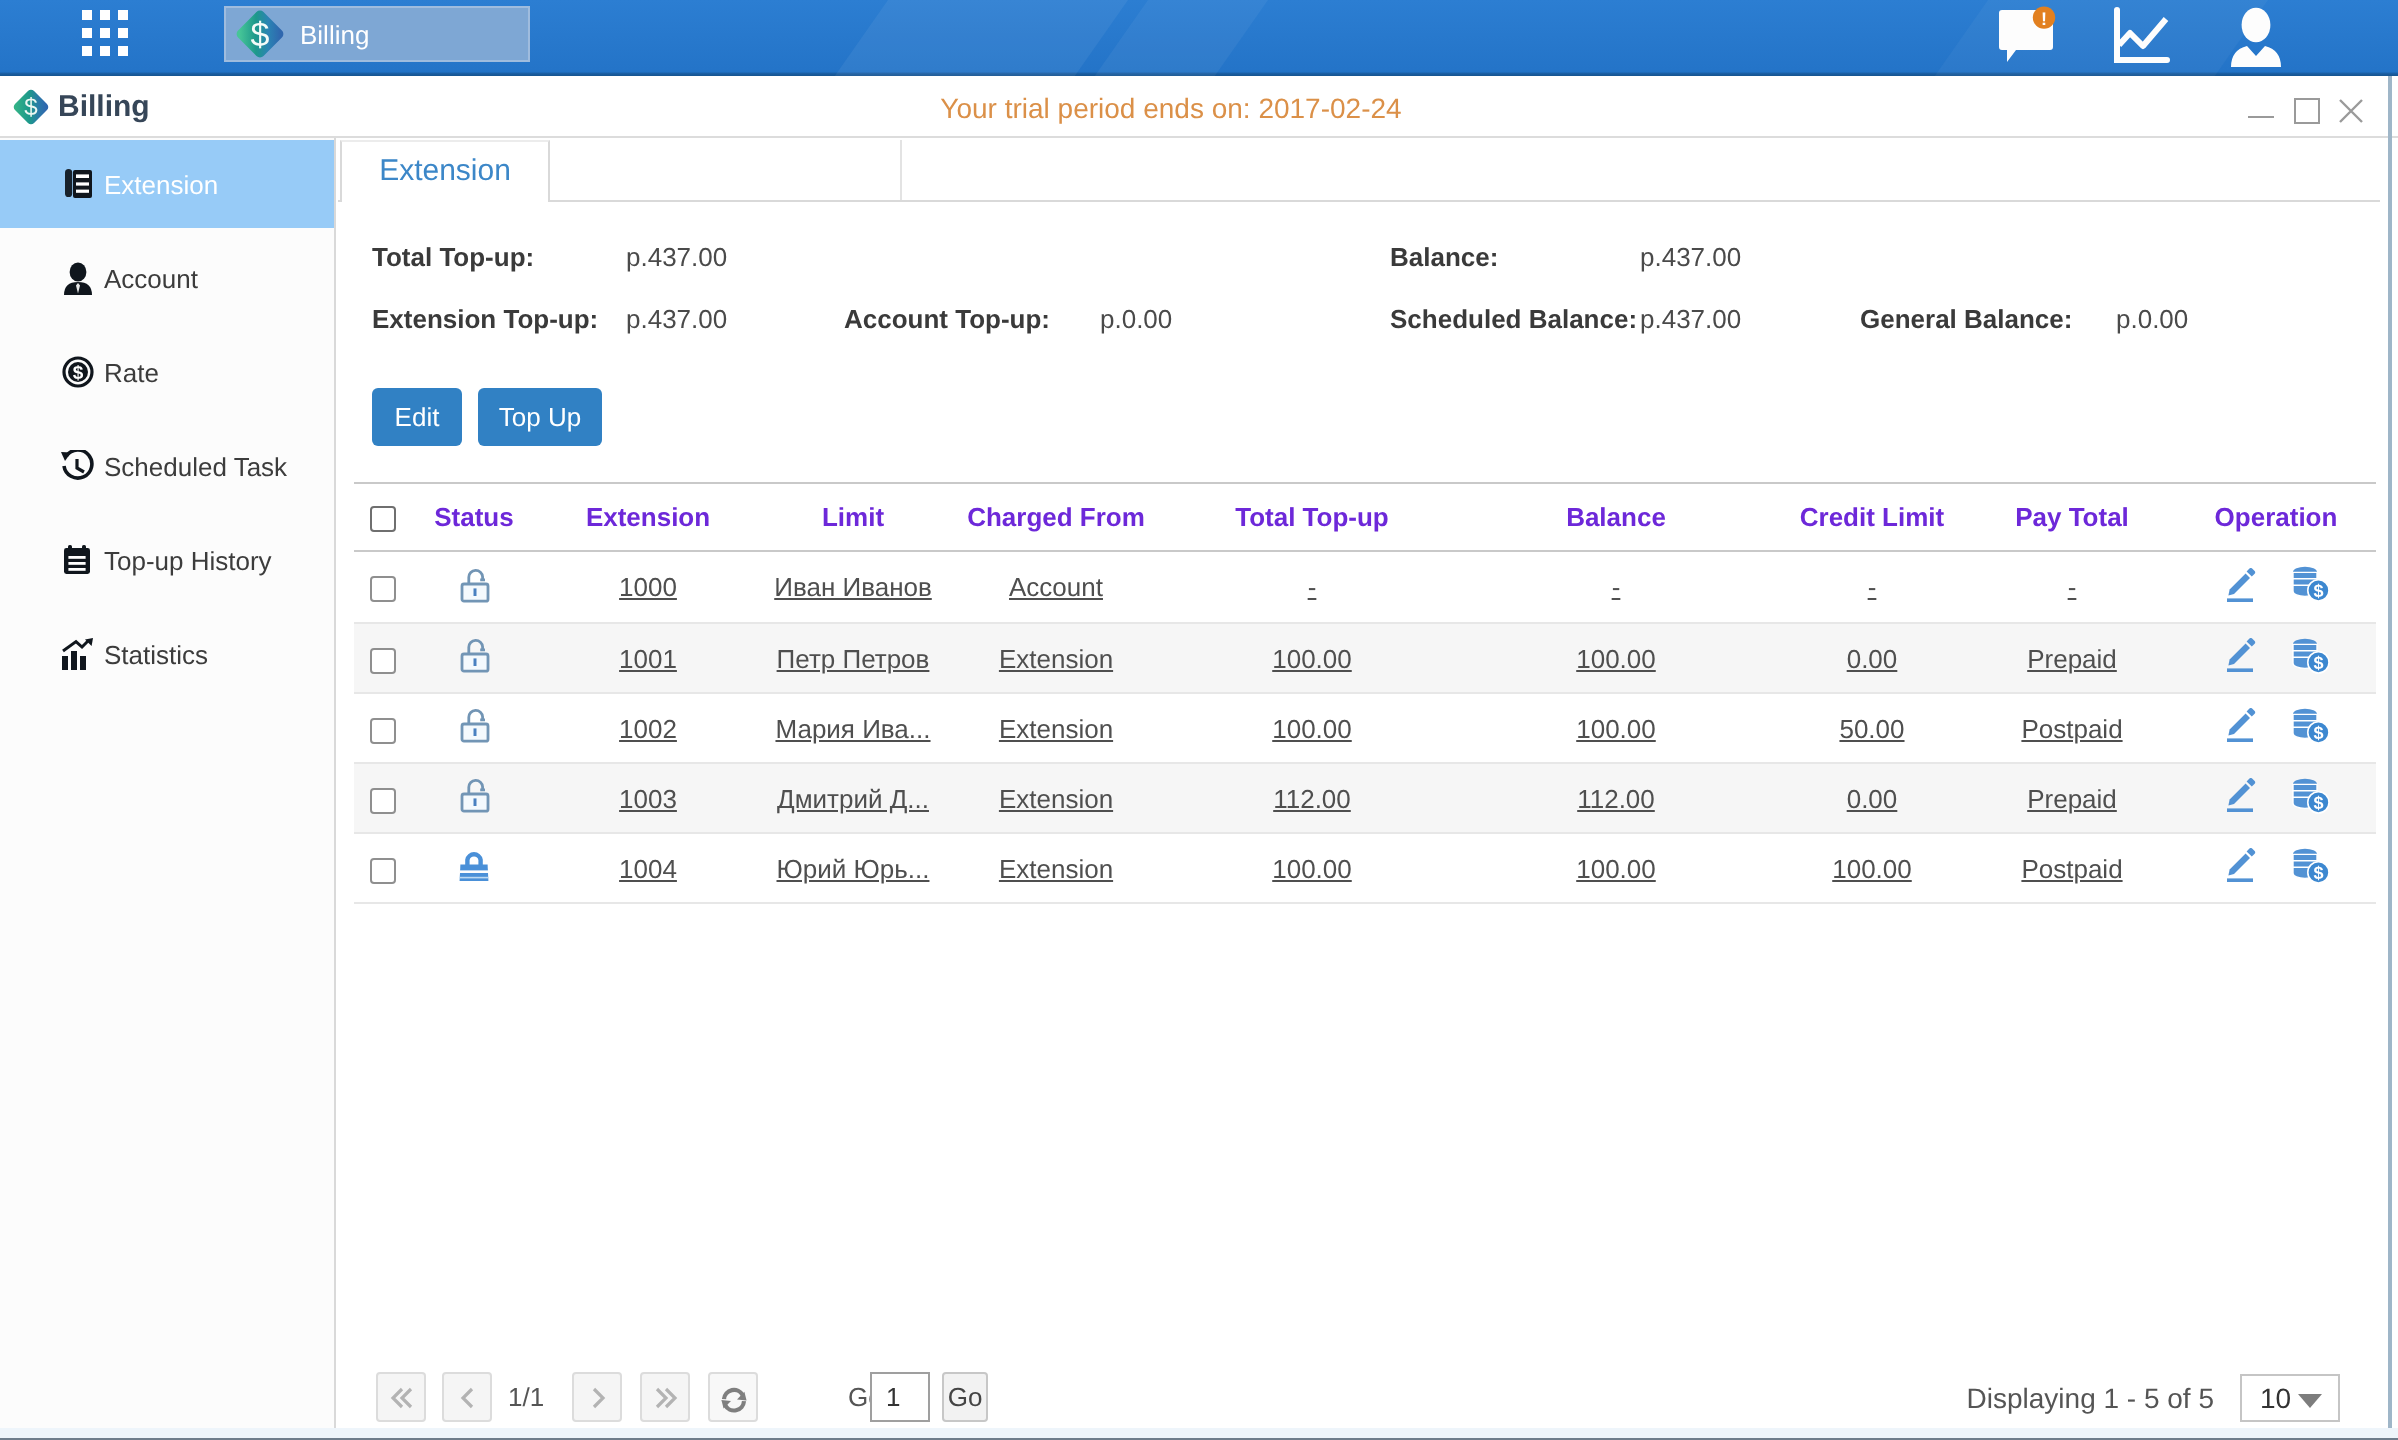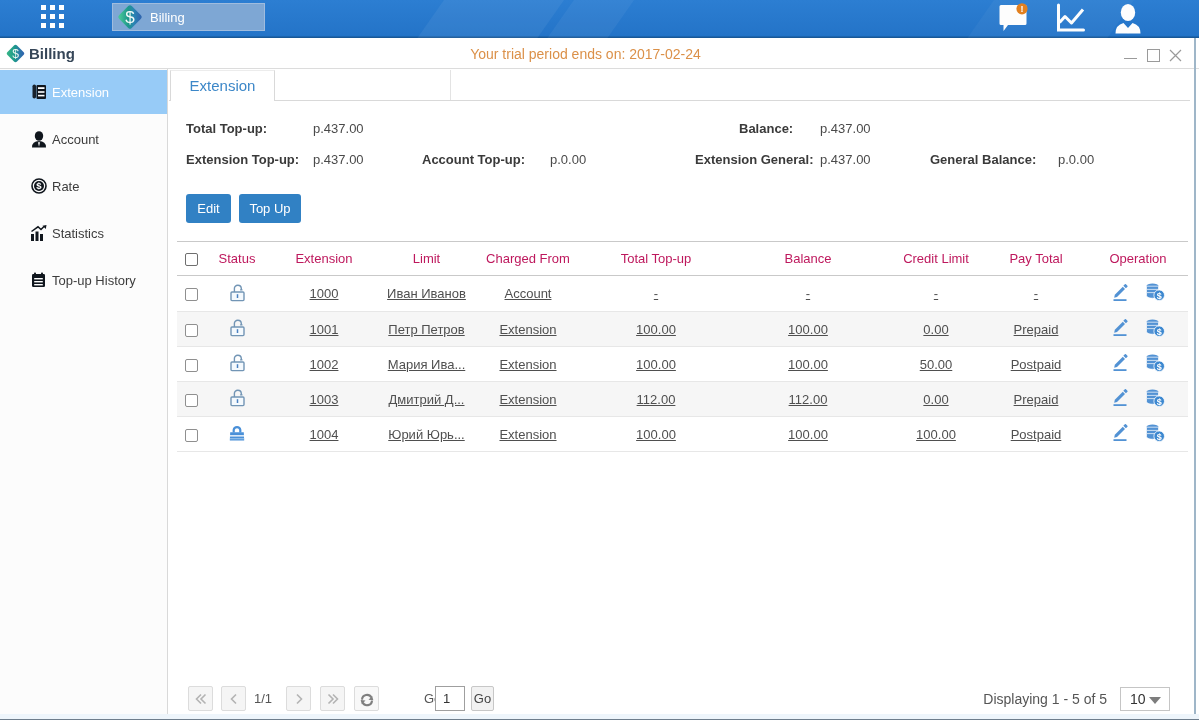--- a/index.html
+++ b/index.html
@@ -52,21 +52,21 @@
 
 .st { position:absolute; font-size:13px; color:#4a4a4a; white-space:nowrap; }
 .st.b { font-weight:bold; color:#3a3a3a; }
 
 
 .btn { position:absolute; height:29px; background:#3181c4; color:#fff; font-size:13px;
   border-radius:3px; text-align:center; line-height:29px; }
 
 
 table.grid { position:absolute; left:8px; top:172px; width:1011px; border-collapse:collapse; table-layout:fixed; }
-table.grid th { font-size:13px; font-weight:normal; color:#be185d; height:34px;
+table.grid th { font-size:13px; font-weight:bold; color:#6d28d9; height:34px;
   border-top:1px solid #c9c9c9; border-bottom:1px solid #c9c9c9; text-align:center; }
 table.grid td { font-size:13px; color:#4f4f4f; height:35px; text-align:center;
   border-bottom:1px solid #e7e7e7; overflow:hidden; white-space:nowrap;text-decoration:underline; }
 table.grid tr.alt td { background:#f6f6f6; }
 table.grid tr.r1 td { height:36px; }
 .cb { display:inline-block; width:13px; height:13px; background:#fff; border:1px solid #8f8f8f; border-radius:2px; vertical-align:middle; }
 th .cb { border-color:#6f6f6f; }
 
 
 .pager { position:absolute; left:0; top:617px; width:1026px; height:26px; font-size:13px; color:#555; }
@@ -195,62 +195,72 @@
     <svg width="16" height="16" viewBox="0 0 16 16">
       <circle cx="8" cy="8" r="7" fill="none" stroke="#10161d" stroke-width="1.6"></circle>
       <circle cx="8" cy="8" r="5" fill="#10161d"></circle>
       <text x="8" y="11.4" font-size="9.5" font-weight="bold" fill="#fff" text-anchor="middle" font-family="Liberation Sans">$</text>
     </svg>
       </span>
       <span class="lbl">Rate</span>
     </div>
   <div class="mi">
       <span class="ic">
-    <svg width="17" height="16" viewBox="0 0 17 16">
-      <rect x="1" y="9" width="3" height="7" fill="#10161d"></rect>
-      <rect x="5.5" y="6.5" width="3" height="9.5" fill="#10161d"></rect>
-      <rect x="10" y="9" width="3" height="7" fill="#10161d"></rect>
-      <path d="M1.5 6.5 L8 1.8 L11 4.5 L14 1.5" stroke="#10161d" stroke-width="1.5" fill="none"></path>
-      <path d="M16.5 0 L12.5 0.8 L15.8 4 z" fill="#10161d"></path>
-    </svg>
-      </span>
-      <span class="lbl">Statistics</span>
+    <svg width="17" height="17" viewBox="0 0 17 17">
+      <path d="M3.2 3 A 7 7 0 1 1 2 8" fill="none" stroke="#10161d" stroke-width="1.8"></path>
+      <path d="M0.5 1 L5.5 1.2 L2.5 5.5 z" fill="#10161d"></path>
+      <path d="M8.5 4.5 v4.5 l3.5 2" stroke="#10161d" stroke-width="1.6" fill="none"></path>
+    </svg>
+      </span>
+      <span class="lbl">Scheduled Task</span>
     </div>
   <div class="mi">
       <span class="ic">
     <svg width="15" height="16" viewBox="0 0 15 16">
       <rect x="1" y="2" width="13" height="13" rx="1.2" fill="#10161d"></rect>
       <rect x="3" y="0.5" width="2" height="3.4" rx="0.8" fill="#10161d"></rect>
       <rect x="10" y="0.5" width="2" height="3.4" rx="0.8" fill="#10161d"></rect>
       <rect x="3.2" y="6" width="8.6" height="1.4" fill="#fff"></rect>
       <rect x="3.2" y="9" width="8.6" height="1.4" fill="#fff"></rect>
       <rect x="3.2" y="12" width="8.6" height="1.4" fill="#fff"></rect>
     </svg>
       </span>
       <span class="lbl">Top-up History</span>
     </div>
+  <div class="mi">
+      <span class="ic">
+    <svg width="17" height="16" viewBox="0 0 17 16">
+      <rect x="1" y="9" width="3" height="7" fill="#10161d"></rect>
+      <rect x="5.5" y="6.5" width="3" height="9.5" fill="#10161d"></rect>
+      <rect x="10" y="9" width="3" height="7" fill="#10161d"></rect>
+      <path d="M1.5 6.5 L8 1.8 L11 4.5 L14 1.5" stroke="#10161d" stroke-width="1.5" fill="none"></path>
+      <path d="M16.5 0 L12.5 0.8 L15.8 4 z" fill="#10161d"></path>
+    </svg>
+      </span>
+      <span class="lbl">Statistics</span>
+    </div>
 </div>
 
 <div class="content">
   <div class="tabrow">
     <div class="bline"></div>
     <div class="tab">Extension</div>
     <div class="tab2"></div>
   </div>
 
   <span class="st b" style="left:17px; top:52px;">Total Top-up:</span>
   <span class="st" style="left:144px; top:52px;">р.437.00</span>
-  <span class="st b" style="left:526px; top:52px;margin-left:44px;">Balance:</span>
+  <span class="st b" style="left:526px; top:52px;">Balance:</span>
   <span class="st" style="left:651px; top:52px;">р.437.00</span>
 
   <span class="st b" style="left:17px; top:83px;">Extension Top-up:</span>
   <span class="st" style="left:144px; top:83px;">р.437.00</span>
   <span class="st b" style="left:253px; top:83px;">Account Top-up:</span>
   <span class="st" style="left:381px; top:83px;">р.0.00</span>
-  <span class="st b" style="left:526px; top:83px;">Extension General:</span>
+  <span class="st b" style="left:526px; top:83px;">Scheduled Balance:</span>
   <span class="st" style="left:651px; top:83px;">р.437.00</span>
   <span class="st b" style="left:761px; top:83px;">General Balance:</span>
   <span class="st" style="left:889px; top:83px;">р.0.00</span>
 
   <div class="btn" style="left:17px; top:125px; width:45px;">Edit</div>
   <div class="btn" style="left:70px; top:125px; width:62px;">Top Up</div>
 
   <table class="grid">
     <colgroup>
       <col style="width:30px">

